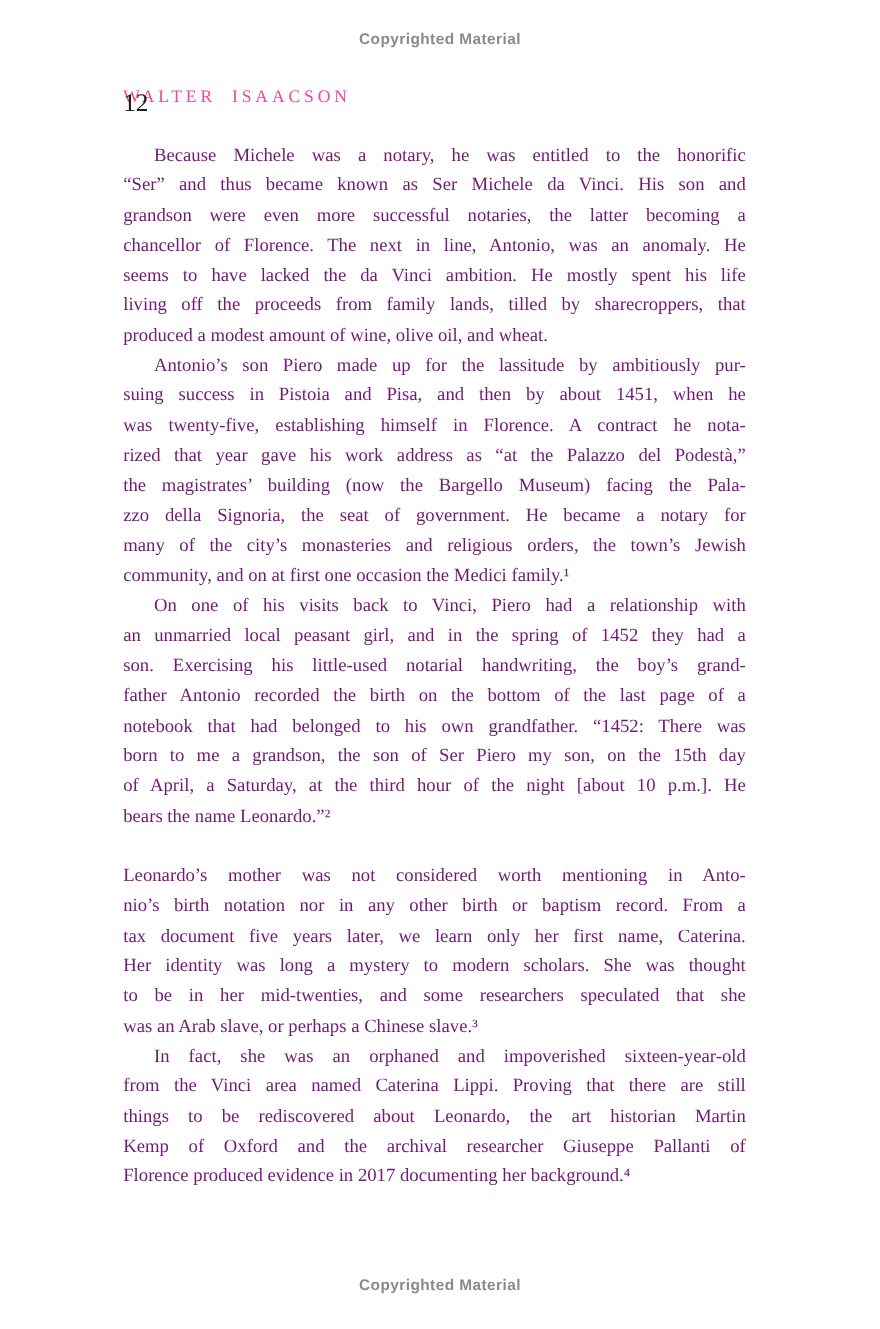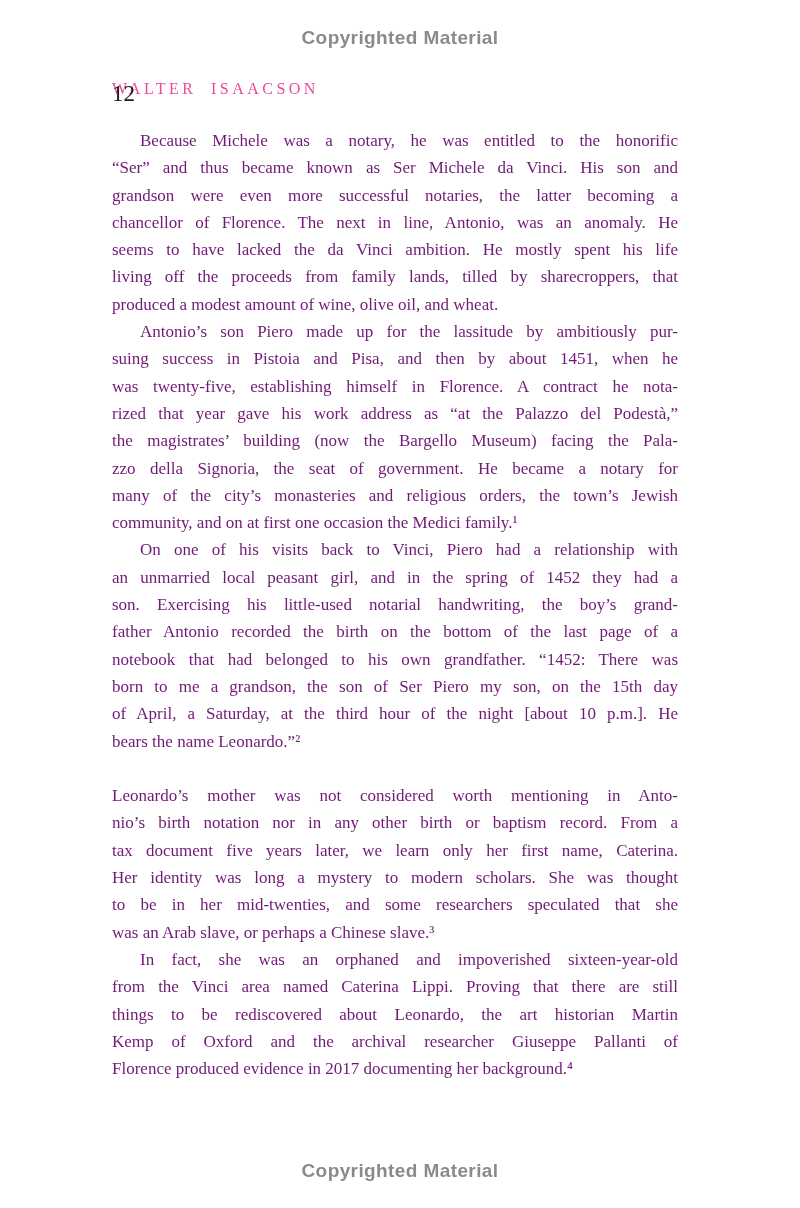--- a/index.html
+++ b/index.html
@@ -11,21 +11,21 @@
     font-family: "Liberation Serif", serif;
     overflow: hidden;
   }
   .notice {
     position: absolute;
     left: 0;
     width: 100%;
     text-align: center;
     font-family: "Liberation Sans", sans-serif;
     font-weight: bold;
-    font-size: 19px;
+    font-size: 14px;
     letter-spacing: 0.4px;
     color: #8a8a8a;
   }
   .notice.top { top: 27px; }
   .notice.bottom { top: 1160px; }
 
   .header-row {
     position: absolute;
     top: 80px;
     left: 112px;

